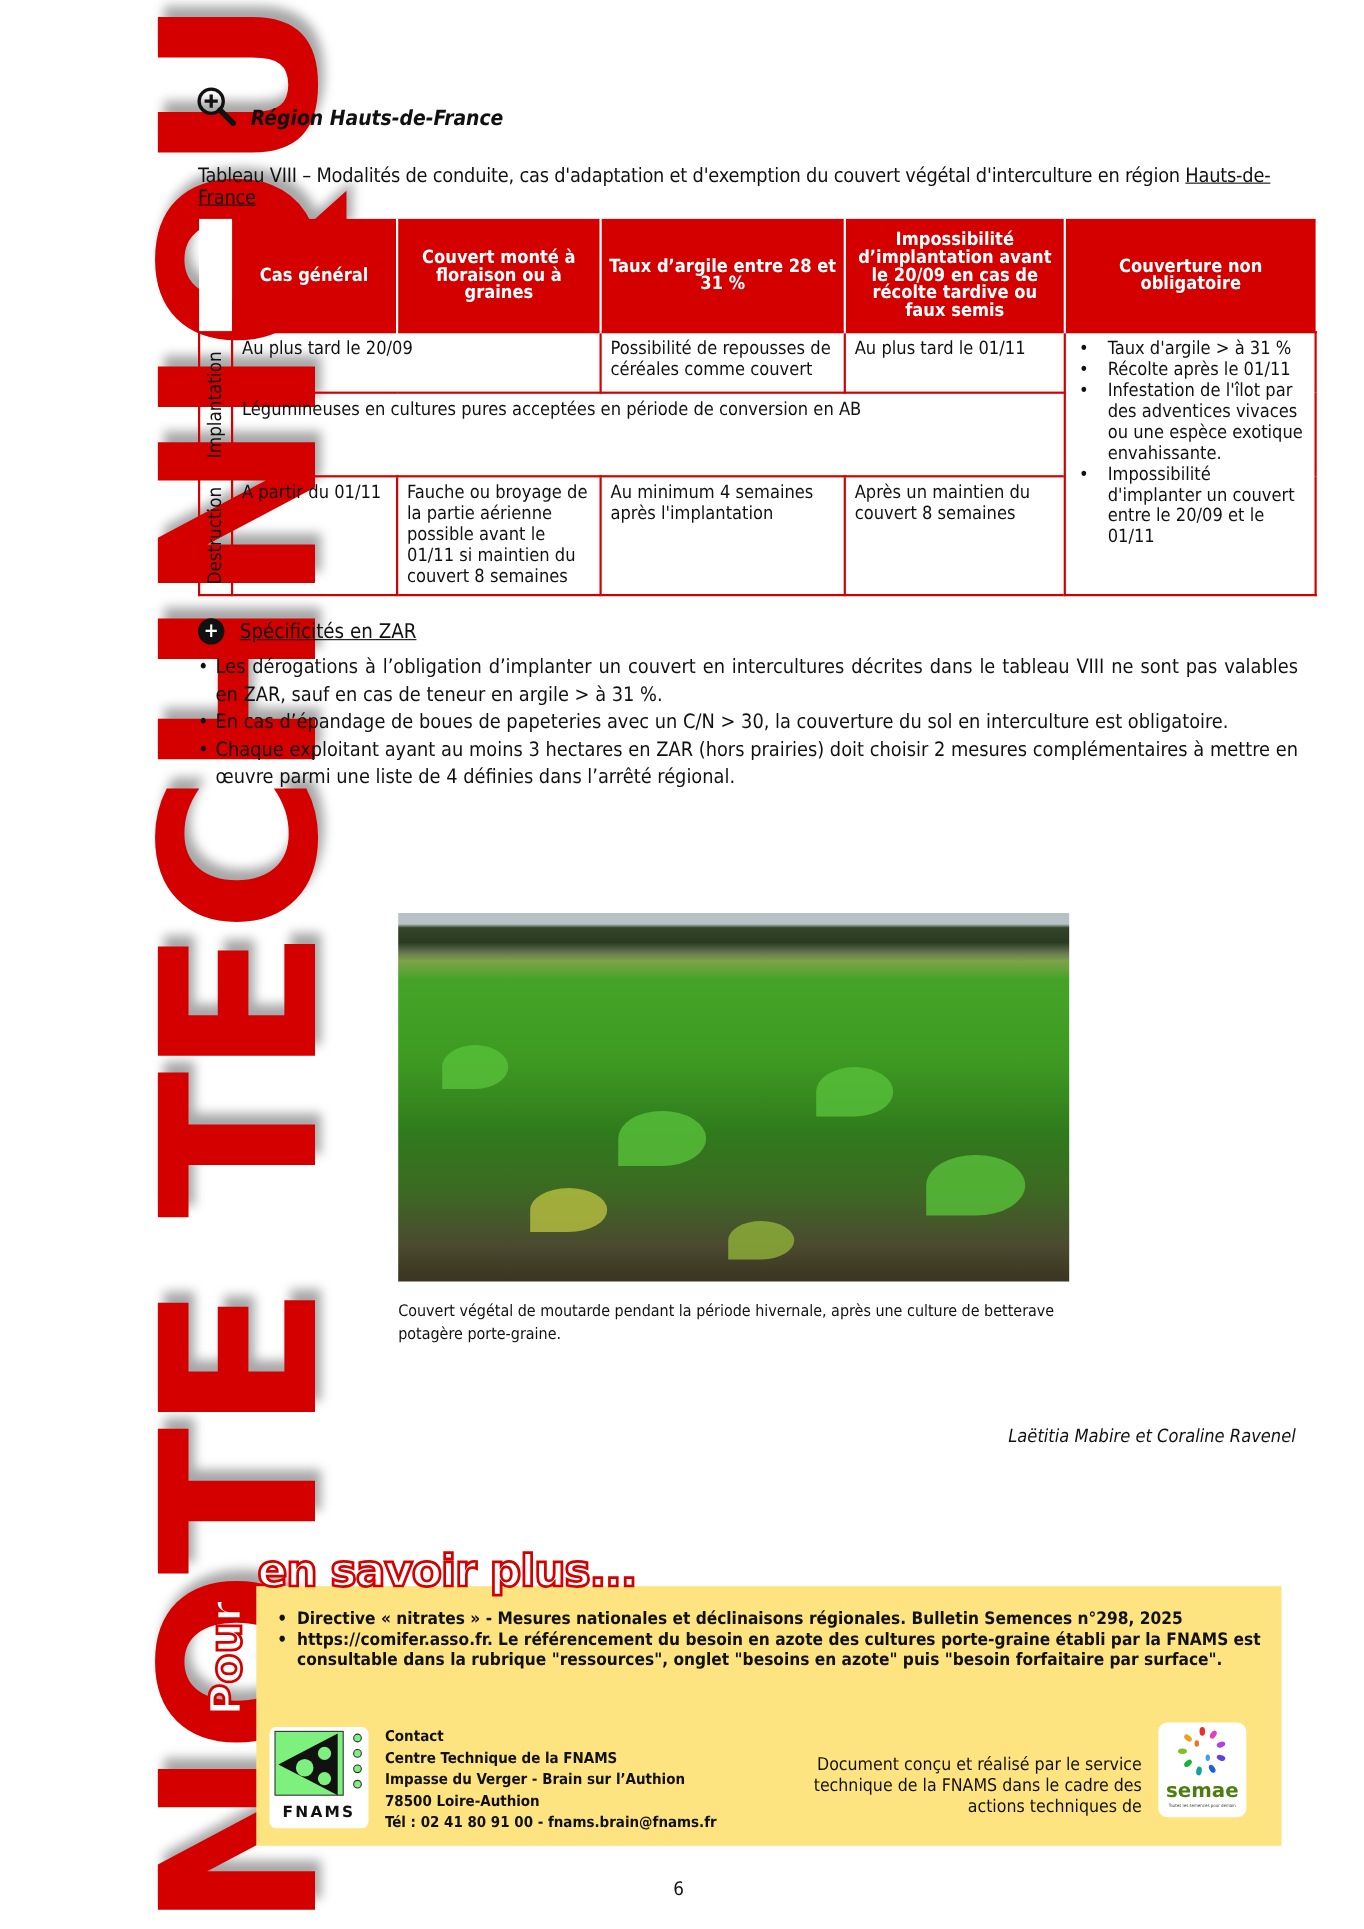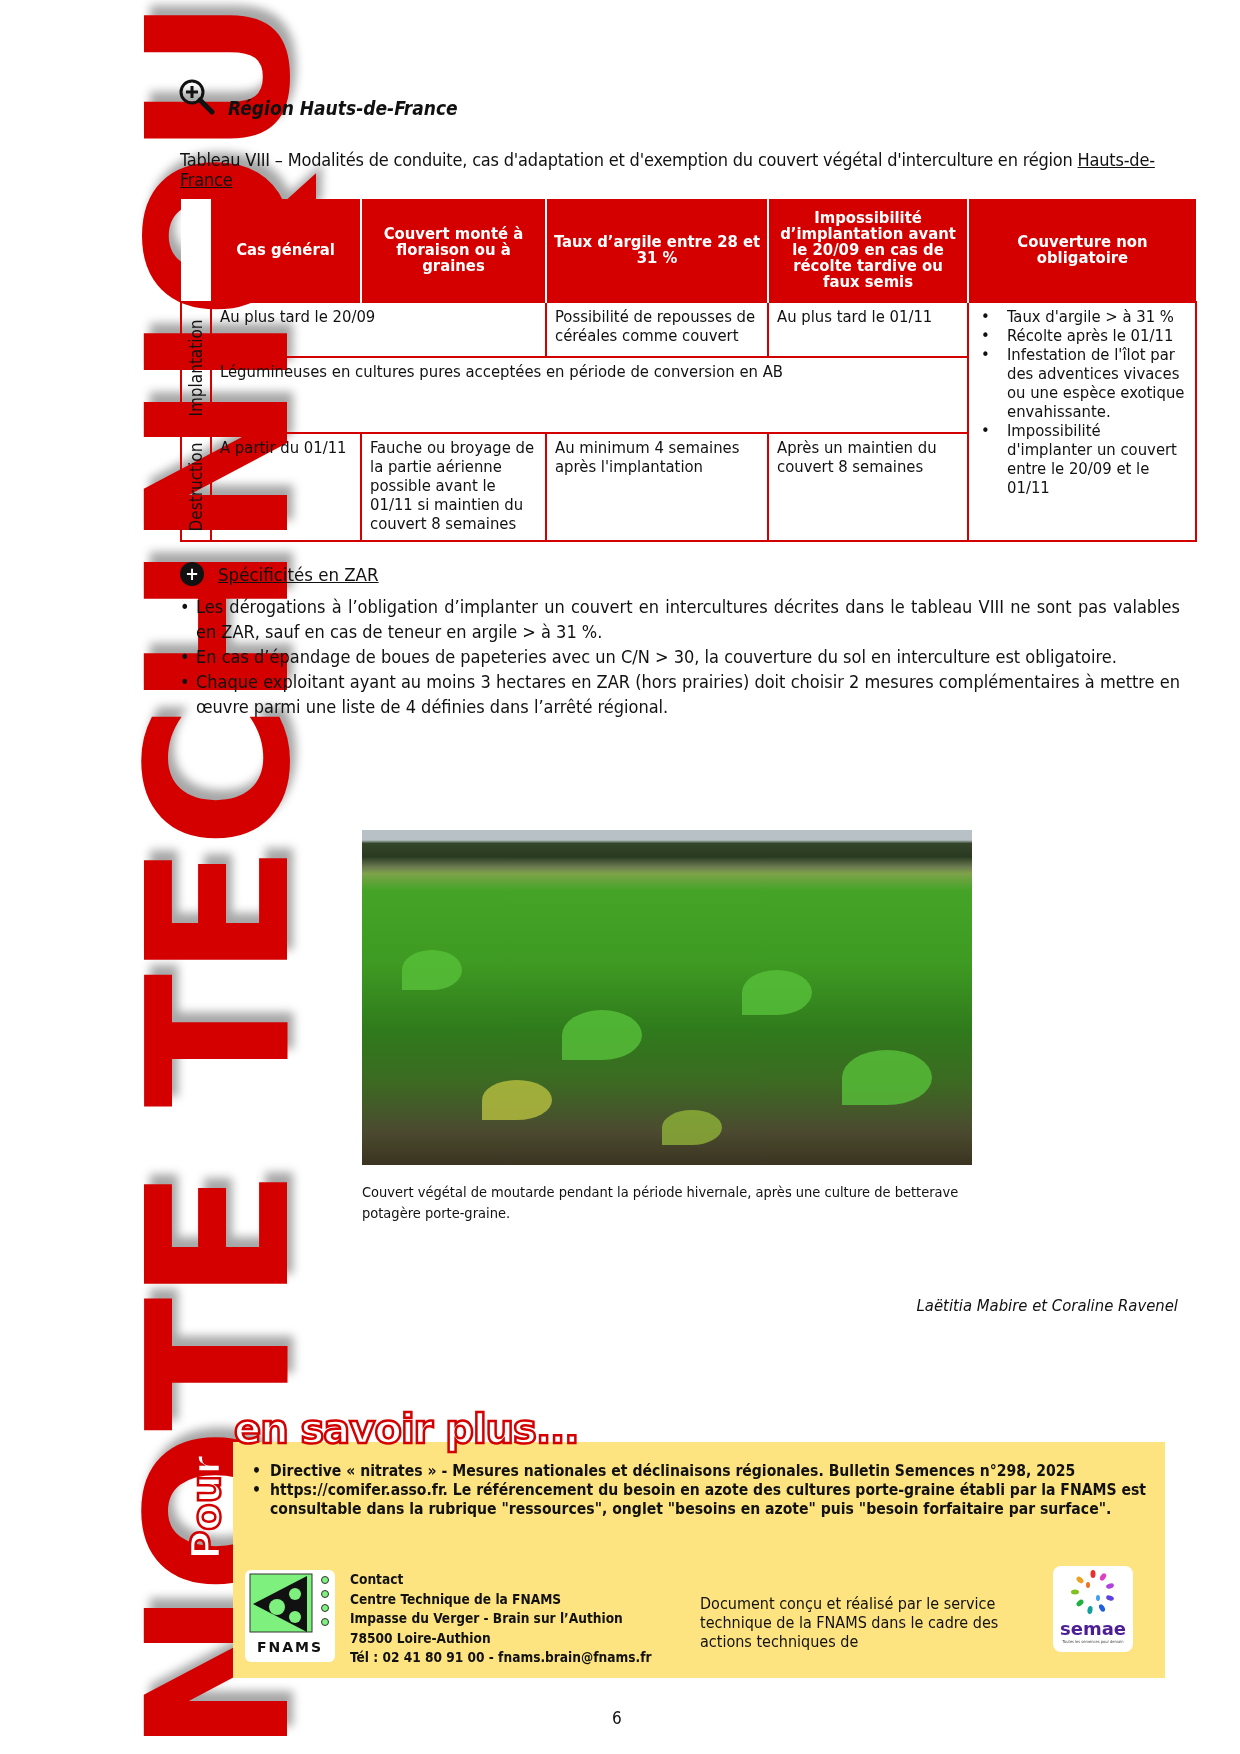--- a/index.html
+++ b/index.html
@@ -38,23 +38,23 @@
   .authors{left:900px;top:1296px;width:278px;text-align:right;font-style:italic;font-size:16.5px;font-weight:500;}
   .box{left:233px;top:1442px;width:932px;height:236px;background:#fde480;}
   .pour{left:186px;top:1560px;transform-origin:0 0;transform:rotate(-90deg);font-family:"DejaVu Sans",sans-serif;font-weight:900;font-size:40px;color:#fff;-webkit-text-stroke:2.5px #d40000;line-height:40px;}
   .savoir{left:234px;top:1407px;font-family:"DejaVu Sans",sans-serif;font-weight:900;font-size:40px;color:#fff;-webkit-text-stroke:2.5px #d40000;line-height:44px;letter-spacing:-1px;text-align:right;}
   .refs{left:248px;top:1462px;width:900px;margin:0;padding:0;list-style:none;font-weight:bold;font-size:15.6px;line-height:19px;}
   .refs li{position:relative;padding-left:22px;}
   .refs li::before{content:"•";position:absolute;left:4px;}
   .fnams-logo{left:245px;top:1570px;width:90px;height:92px;background:#fff;border-radius:6px;}
   .fnams-logo svg{display:block;}
   .contact{left:350px;top:1570px;font-weight:bold;font-size:13.6px;line-height:19.5px;}
-  .doc-by{left:700px;top:1594px;width:338px;font-size:16px;line-height:19px;font-weight:300;}
+  .doc-by{left:700px;top:1594px;width:338px;text-align:right;font-size:16px;line-height:19px;font-weight:300;}
   .semae{left:1053px;top:1566px;width:80px;height:86px;background:#fff;border-radius:8px;text-align:center;}
-  .semae .name{font-weight:bold;font-size:18px;color:#4c1d95;position:absolute;left:0;right:0;top:52px;font-family:"DejaVu Sans",sans-serif;}
+  .semae .name{font-weight:bold;font-size:18px;color:#4d7c0f;position:absolute;left:0;right:0;top:52px;font-family:"DejaVu Sans",sans-serif;}
   .semae .tag{font-size:4px;position:absolute;left:0;right:0;top:73px;color:#444;}
   .pagenum{left:612px;top:1708px;font-size:17px;font-weight:300;}
 </style>
 </head>
 <body>
 
 <div class="vbanner">
   <div class="txt">NOTE TECHNIQUE</div>
 </div>
 

